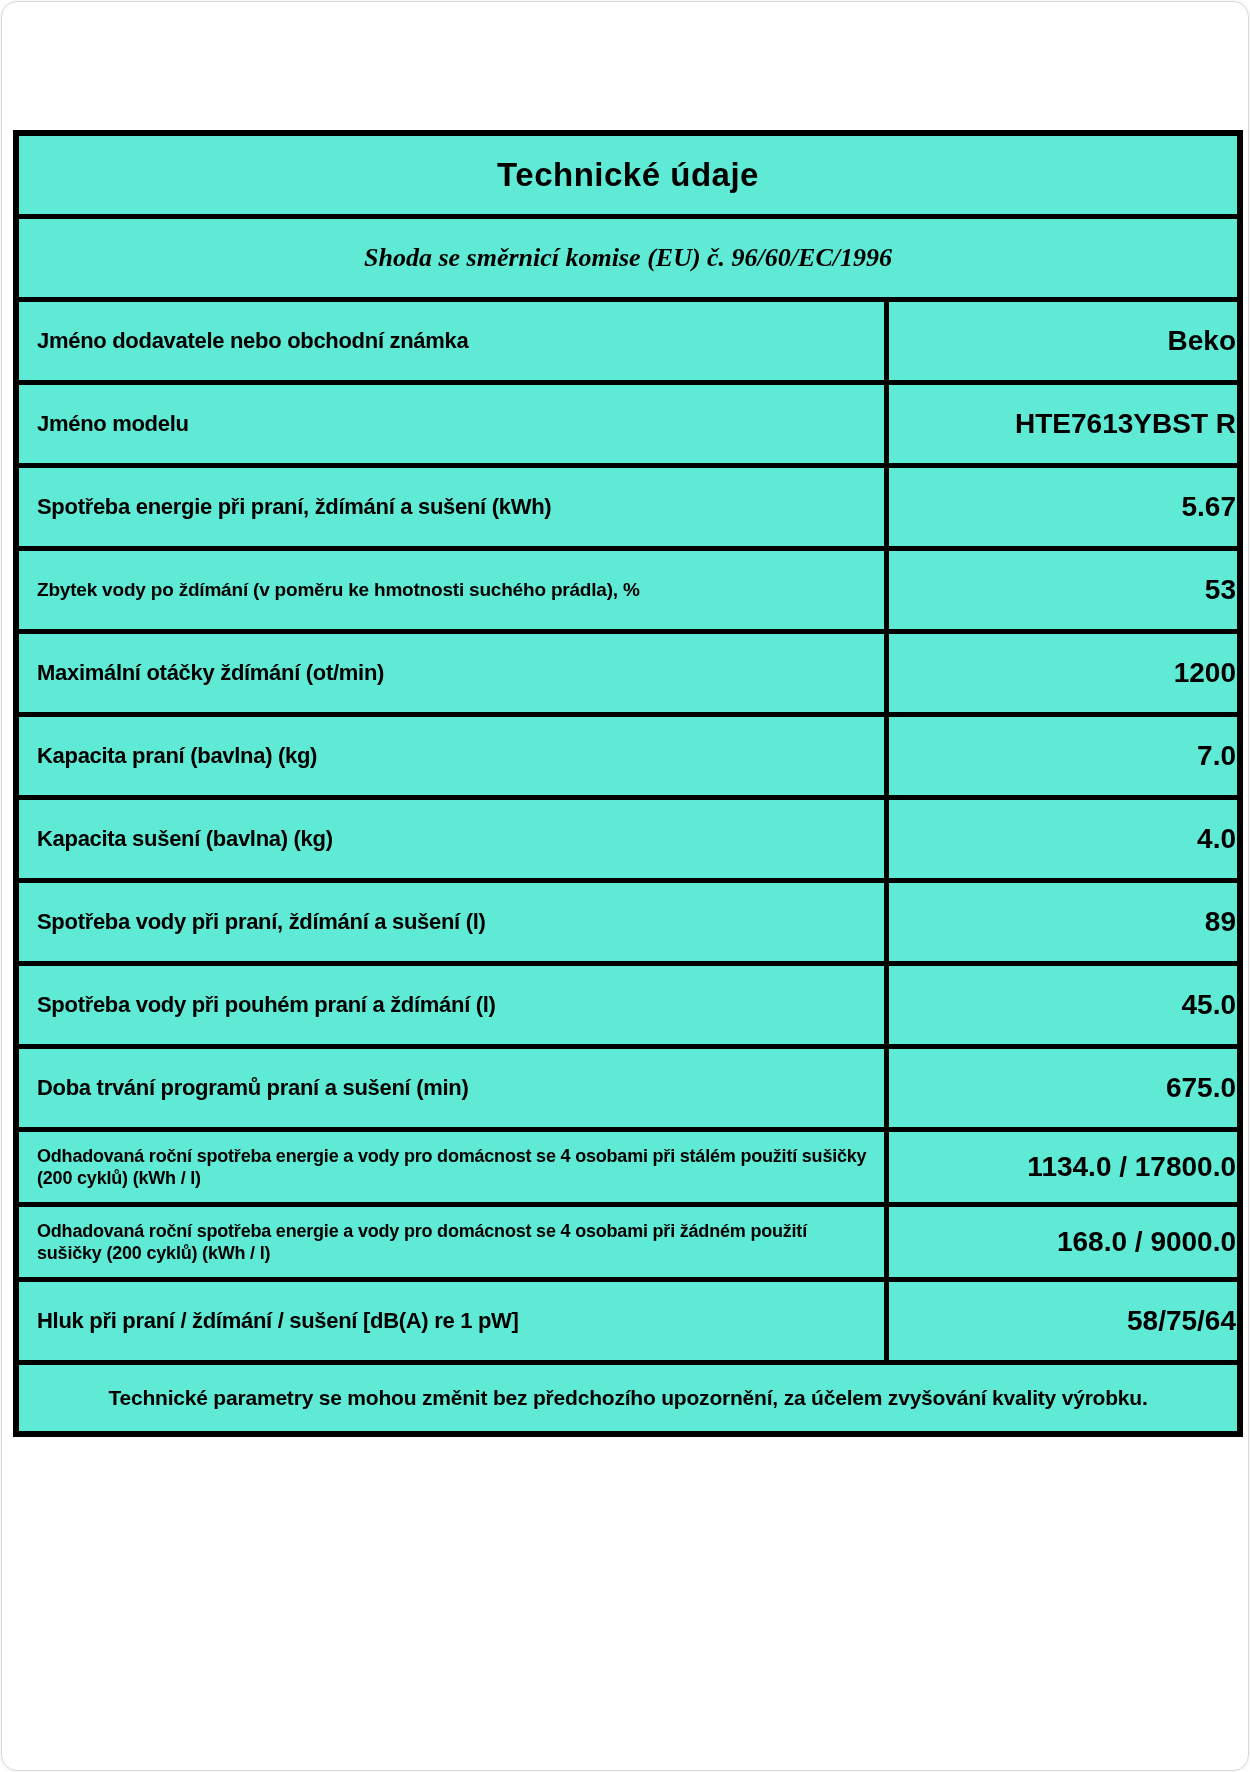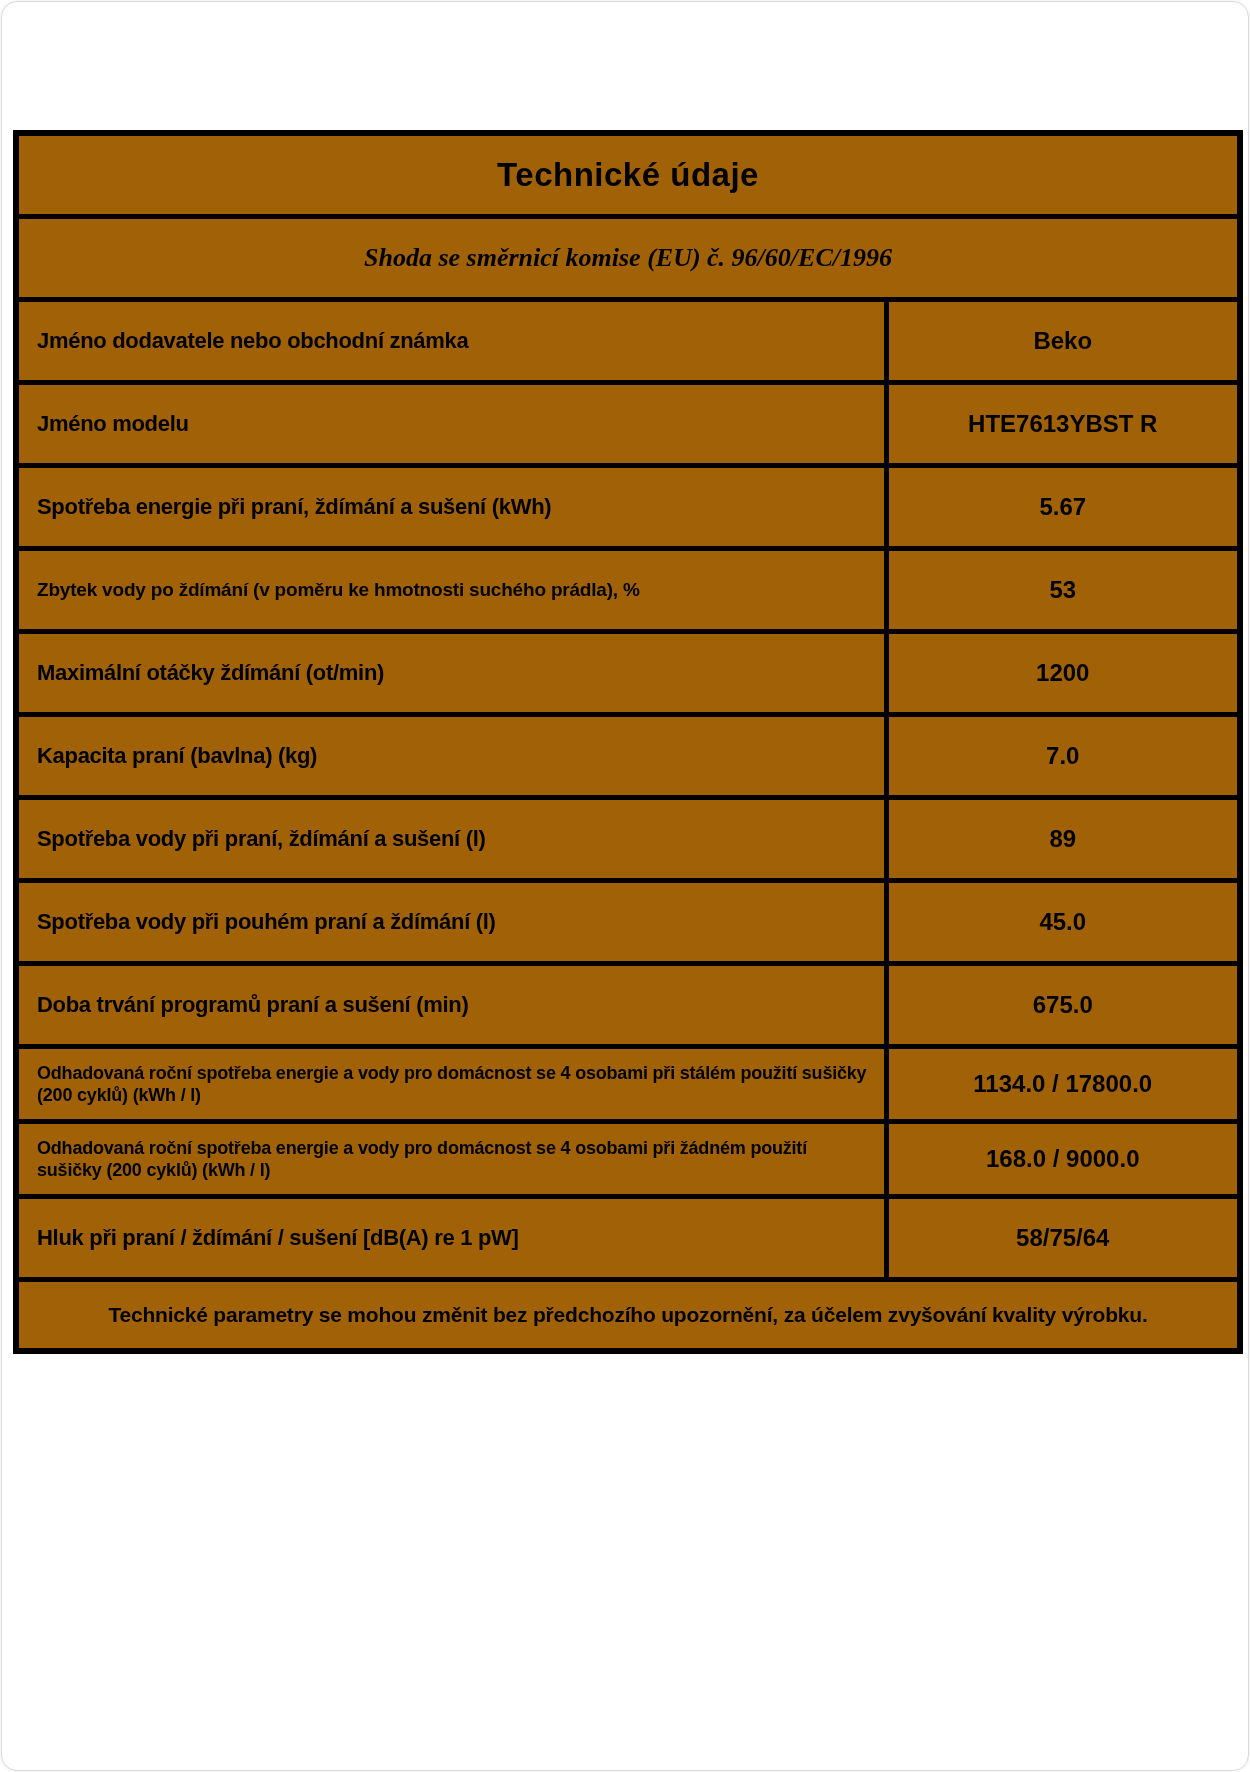--- a/index.html
+++ b/index.html
@@ -26,21 +26,21 @@
     left: 13px;
     top: 130px;
     width: 1224px;
     border-collapse: collapse;
     table-layout: fixed;
     border: 6px solid #000;
   }
   td {
     border: 5px solid #000;
     vertical-align: middle;
-    background: #a16207;
+    background: #5eead4;
   }
   col.c-label { width: 870px; }
   col.c-value { width: 354px; }
 
   td.title-cell {
     height: 76px;
     text-align: center;
     font-size: 33px;
     font-weight: bold;
     letter-spacing: 0.5px;
@@ -65,22 +65,22 @@
     font-size: 19px;
     letter-spacing: -0.2px;
   }
   td.label-cell.xsmall {
     font-size: 18px;
     letter-spacing: -0.2px;
     line-height: 1.25;
     height: 68px;
   }
   td.value-cell {
-    text-align: center;
-    font-size: 24px;
+    text-align: right;
+    font-size: 28px;
     font-weight: bold;
   }
   td.footer-cell {
     height: 66px;
     text-align: center;
     font-size: 21px;
     font-weight: bold;
     letter-spacing: -0.2px;
     padding: 0 16px;
   }
@@ -131,20 +131,24 @@
   <tr>
     <td class="label-cell">Maximální otáčky ždímání (ot/min)</td>
     <td class="value-cell">1200</td>
   </tr>
 
   <tr>
     <td class="label-cell">Kapacita praní (bavlna) (kg)</td>
     <td class="value-cell">7.0</td>
   </tr>
 
+  <tr>
+    <td class="label-cell">Kapacita sušení (bavlna) (kg)</td>
+    <td class="value-cell">4.0</td>
+  </tr>
 
   <tr>
     <td class="label-cell">Spotřeba vody při praní, ždímání a sušení (l)</td>
     <td class="value-cell">89</td>
   </tr>
 
   <tr>
     <td class="label-cell">Spotřeba vody při pouhém praní a ždímání (l)</td>
     <td class="value-cell">45.0</td>
   </tr>

